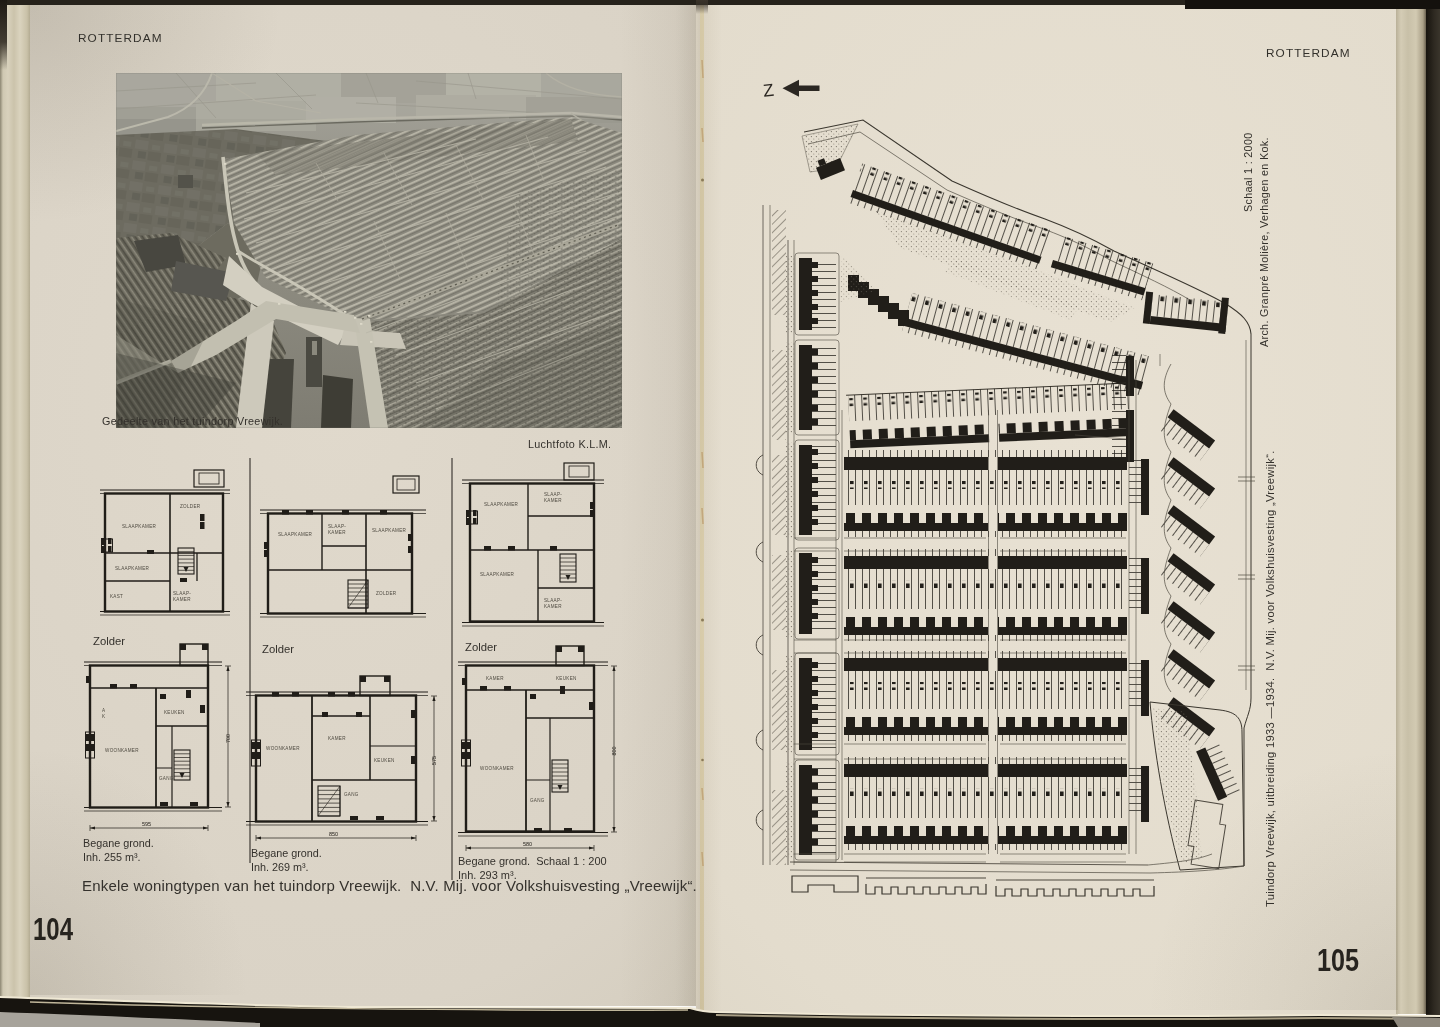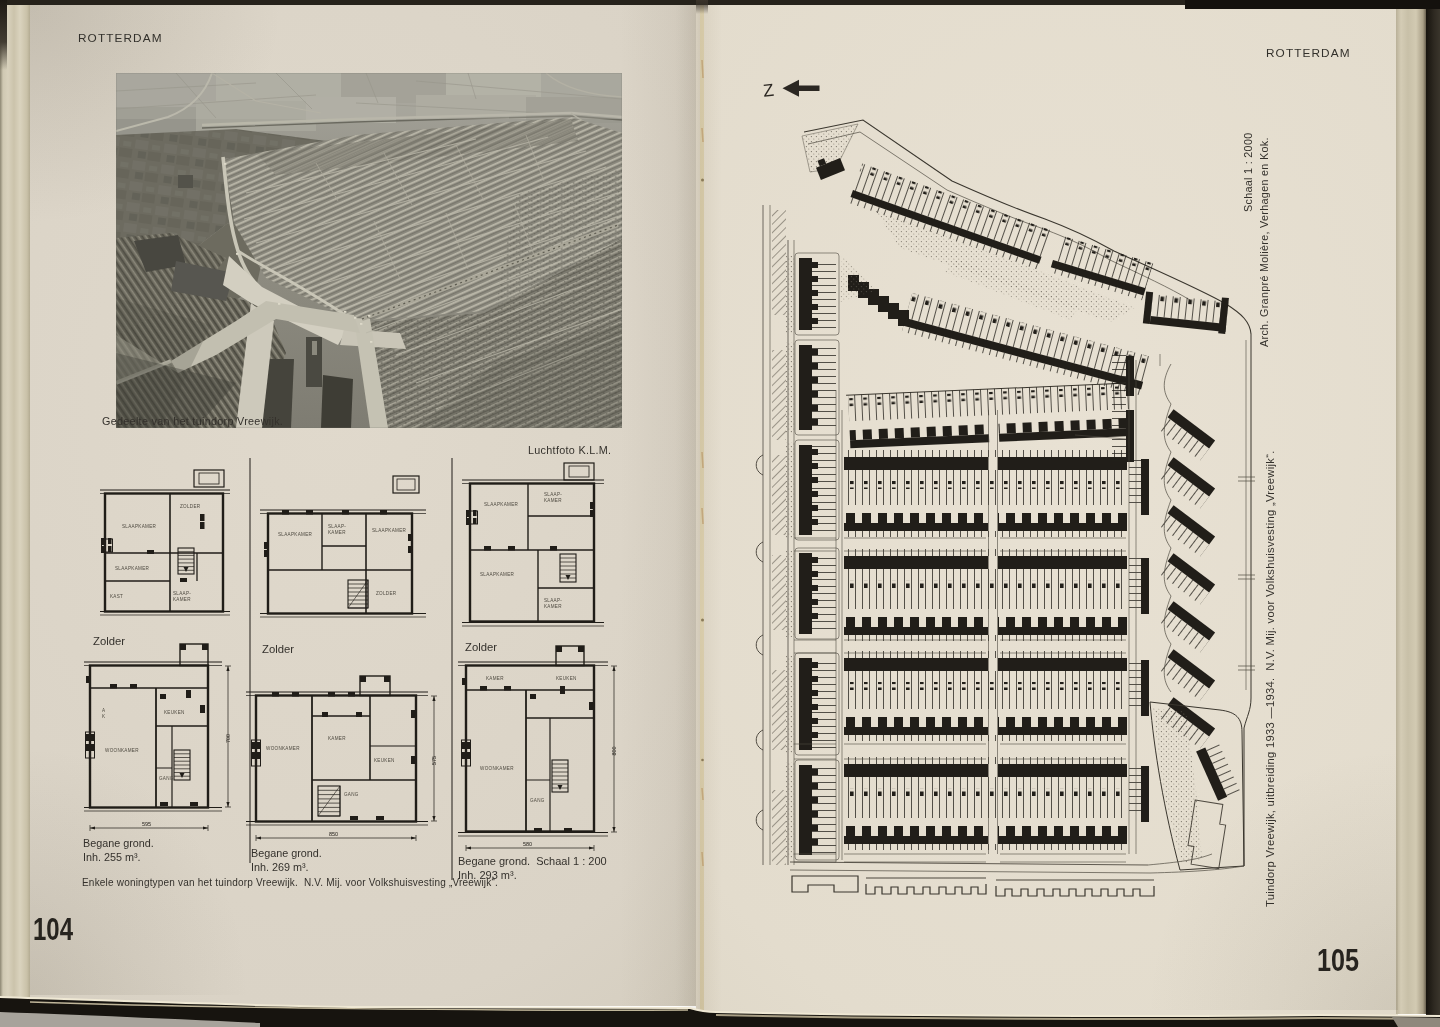--- a/index.html
+++ b/index.html
@@ -196,21 +196,21 @@
 <polygon points="0,280 120,310 80,355 0,355" fill="#3f3e37" opacity=".4"></polygon>
 <polygon points="0,225 95,252 45,355 0,355" fill="#46453d" opacity=".22"></polygon>
 <polygon points="380,290 506,250 506,355 300,355" fill="#4a4941" opacity=".2"></polygon>
 <rect x="0" y="0" width="506" height="46" fill="#b8b7ab" opacity=".3"></rect>
 <rect width="506" height="355" fill="none" stroke="#75736a" stroke-width="1" opacity=".4"></rect>
     </svg>
   </div>
 
   <div class="abs" style="left:102px;top:415px;font-size:10.8px;letter-spacing:.3px;color:#34312c;">Gedeelte van het tuindorp Vreewijk.</div>
 
-  <div class="abs" style="left:528px;top:438px;font-size:10.8px;letter-spacing:.3px;color:#34312c;margin-top:6px;">Luchtfoto K.L.M.</div>
+  <div class="abs" style="left:528px;top:438px;font-size:10.8px;letter-spacing:.3px;color:#34312c;">Luchtfoto K.L.M.</div>
 
   <svg class="abs" style="left:60px;top:450px;" width="620" height="440" viewBox="0 0 620 440" id="plans">
 
 <line x1="190" y1="8" x2="190" y2="413" stroke="#201d18" stroke-width="1"></line>
 
 <line x1="392" y1="8" x2="392" y2="430" stroke="#201d18" stroke-width="1"></line>
 
 <g>
 
 <rect x="134" y="20" width="30" height="17" fill="none" stroke="#201d18" stroke-width="1.2"></rect>
@@ -536,21 +536,21 @@
   <div class="abs" style="left:262px;top:643px;font-size:11.3px;color:#34312c;">Zolder</div>
 
   <div class="abs" style="left:465px;top:641px;font-size:11.3px;color:#34312c;">Zolder</div>
 
   <div class="abs" style="left:83px;top:837px;font-size:10.8px;color:#34312c;line-height:13.5px;">Begane grond.<br>Inh. 255 m³.</div>
 
   <div class="abs" style="left:251px;top:847px;font-size:10.8px;color:#34312c;line-height:13.5px;">Begane grond.<br>Inh. 269 m³.</div>
 
   <div class="abs" style="left:458px;top:855px;font-size:11px;color:#34312c;line-height:13.5px;">Begane grond.&nbsp;&nbsp;Schaal 1 : 200<br>Inh. 293 m³.</div>
 
-  <div class="abs" style="left:82px;top:877px;font-size:10px;color:#34312c;letter-spacing:.2px;">Enkele woningtypen van het tuindorp Vreewijk.&nbsp; N.V. Mij. voor Volkshuisvesting „Vreewijk“.</div>
+  <div class="abs" style="left:82px;top:877px;font-size:15px;color:#34312c;letter-spacing:.2px;">Enkele woningtypen van het tuindorp Vreewijk.&nbsp; N.V. Mij. voor Volkshuisvesting „Vreewijk“.</div>
 
   <div class="abs" style="left:33px;top:911px;font-size:31.5px;font-weight:700;color:#27241f;letter-spacing:0px;transform:scaleX(.76);transform-origin:0 0;">104</div>
 
   <div class="abs" style="left:1317px;top:942px;font-size:31.5px;font-weight:700;color:#27241f;letter-spacing:0px;transform:scaleX(.80);transform-origin:0 0;">105</div>
 
   <svg class="abs" style="left:762px;top:76px;" width="70" height="26" viewBox="0 0 70 26">
     <text x="1" y="20" font-size="17.5" fill="#2b2722" transform="rotate(-6 8 14)" font-family="Liberation Sans,sans-serif">Z</text>
     <path d="M20.5,12.3 L37,3.8 L37,9.6 L57.5,9.6 L57.5,15 L37,15 L37,20.8 Z" fill="#2b2722"></path>
   </svg>
 

